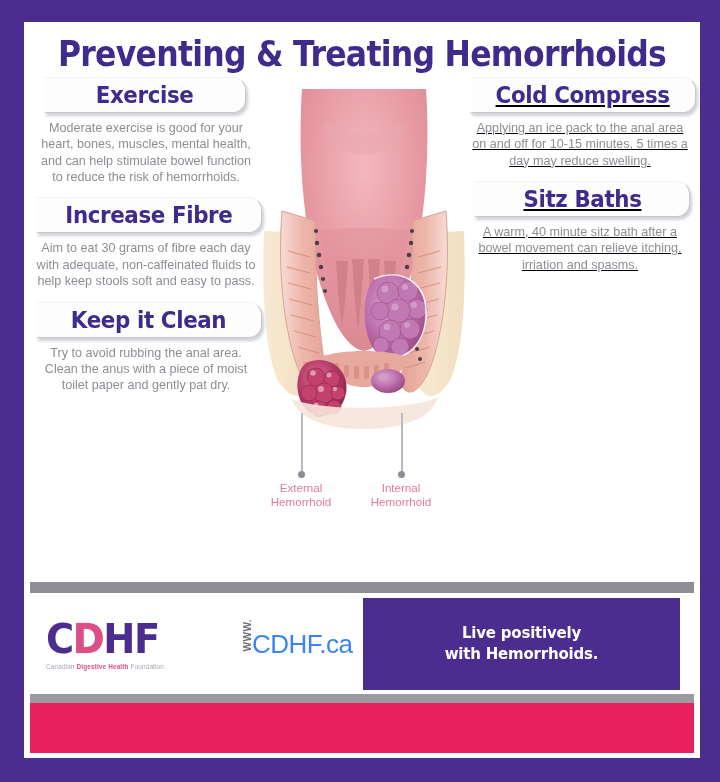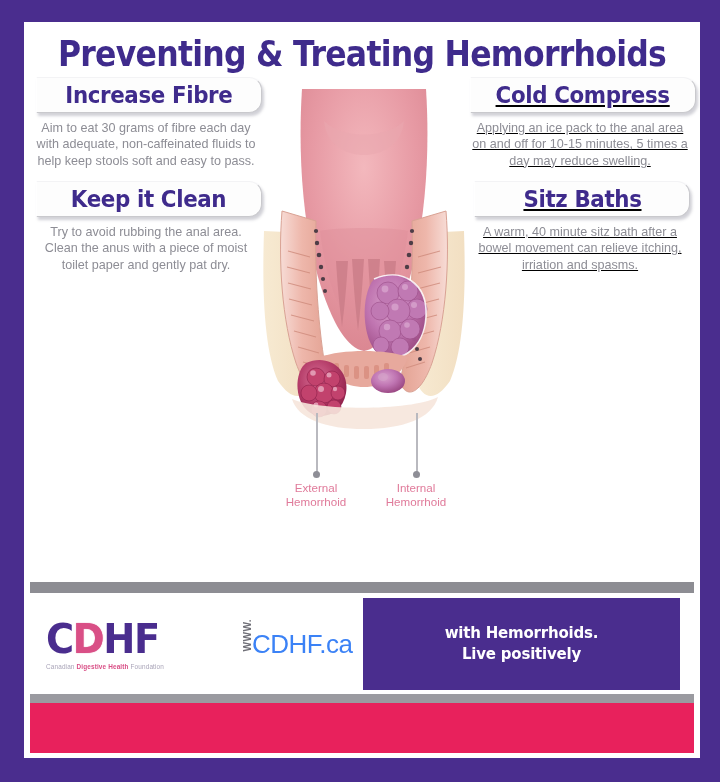--- a/index.html
+++ b/index.html
@@ -113,21 +113,21 @@
     top: 4px;
     width: 204px;
     height: 420px;
   }
   .illus svg { display: block; }
 
   
   .labels {
     position: absolute;
     top: 336px;
-    left: 232px;
+    left: 217px;
     width: 216px;
     height: 80px;
   }
   .leader {
     position: absolute;
     width: 1.5px;
     background: #b9b9bf;
   }
   .leader-dot {
     position: absolute;
@@ -266,20 +266,26 @@
   <div class="inner-white">
 
     <div class="title-wrap">
       <div class="poster-title">Preventing &amp; Treating Hemorrhoids</div>
     </div>
 
     <div class="content">
 
       <div class="col col-left">
 
+        <div class="card">
+          <div class="head-box narrow">
+            <span class="head-text">Exercise</span>
+          </div>
+          <div class="card-body">Moderate exercise is good for your heart, bones, muscles, mental health, and can help stimulate bowel function to reduce the risk of hemorrhoids.</div>
+        </div>
 
         <div class="card">
           <div class="head-box wide">
             <span class="head-text">Increase Fibre</span>
           </div>
           <div class="card-body">Aim to eat 30 grams of fibre each day with adequate, non-caffeinated fluids to help keep stools soft and easy to pass.</div>
         </div>
 
         <div class="card">
           <div class="head-box wide">
@@ -496,22 +502,22 @@
         </div>
 
         <div class="url-block">
           <span class="url-www">WWW.</span>
           <span class="url-main">CDHF.ca</span>
         </div>
       </div>
 
       <div class="footer-right">
         <div class="footer-tagline">
+          <div>Live positively</div>
           <div>with Hemorrhoids.</div>
-          <div>Live positively</div>
         </div>
       </div>
     </div>
 
     <div class="bar-gray"></div>
     <div class="bar-pink"></div>
 
   </div>
 </div>
 

